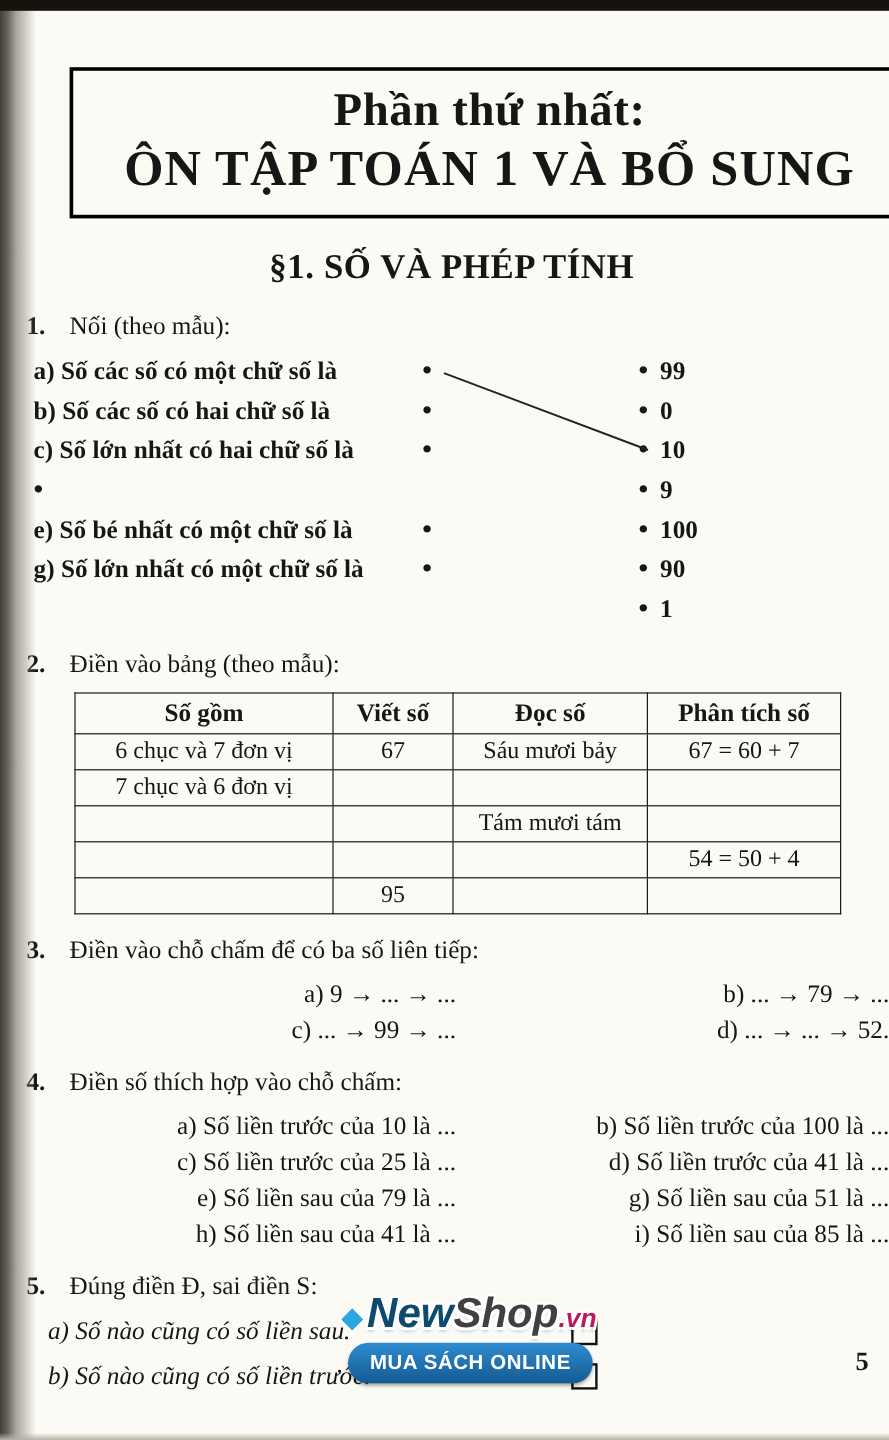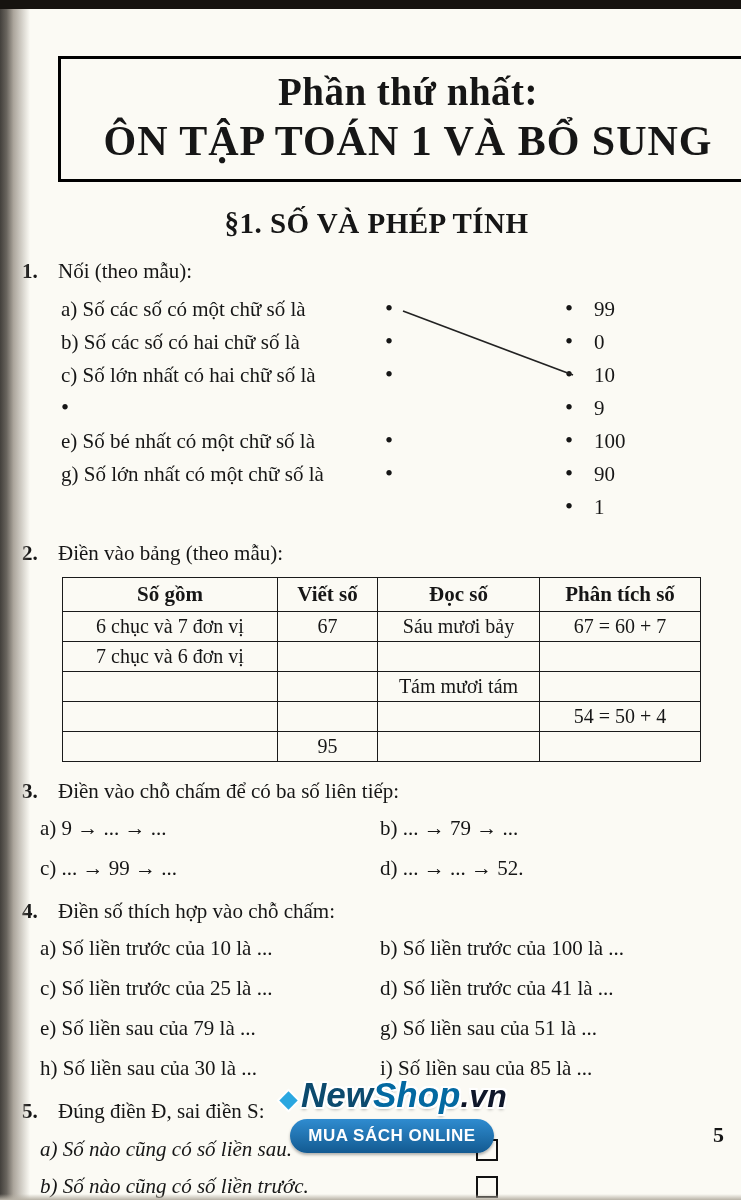--- a/index.html
+++ b/index.html
@@ -24,51 +24,51 @@
   .title-line1 { font-size:39px; font-weight:bold; letter-spacing:.5px; }
   .title-line2 { font-size:42px; font-weight:bold; letter-spacing:1px; margin-top:3px; }
 
   .section-heading { text-align:center; font-size:29px; font-weight:bold; margin-top:25px; letter-spacing:.5px;padding-left:12px; }
 
   
   .ex-head { display:flex; margin-left:22px; font-size:21px; line-height:27px; }
   .ex-num { font-weight:bold; width:36px; flex:none; }
 
   
-  .match-wrap { position:relative; margin:8px 0 0 61px; display:flex; }
+  .match-wrap { position:relative; margin:8px 0 0 28px; display:flex;font-weight:bold; }
   .match-left .match-row { display:flex; justify-content:space-between; align-items:center;
     width:332px; height:33px; font-size:21px; white-space:nowrap; }
   .match-right { margin-left:172px; }
-  .match-right .target-row { display:flex; align-items:center; height:33px; font-size:21px;gap:11px; }
+  .match-right .target-row { display:flex; align-items:center; height:33px; font-size:21px; }
   .match-right .bullet { margin-right:10px; }
   .bullet::before { content:"•"; font-size:23px; line-height:1; }
   .connector { position:absolute; left:0; top:0; width:600px; height:235px; pointer-events:none; }
 
   
   .fill-table { border-collapse:collapse; margin:10px 0 0 62px; width:638px; table-layout:fixed; }
   .fill-table th, .fill-table td { border:1.6px solid #1a1a1a; font-size:20px;
     padding:1px 1px; height:30px; text-align:center; overflow:hidden; white-space:nowrap; }
   .fill-table th { font-weight:bold; font-size:21px; height:34px; }
   .col1{width:215px;} .col2{width:100px;} .col3{width:162px;} .col4{width:161px;}
 
   
   .two-col { display:grid; grid-template-columns:340px auto; margin:10px 0 0 40px;
-    row-gap:13px; font-size:21px; line-height:27px; }
+    row-gap:3px; font-size:21px; line-height:27px;text-align:right; }
 
   
   .tf-row { display:flex; justify-content:space-between; align-items:center;
     width:458px; margin:12px 0 0 40px; font-size:21px;font-style:italic; }
   .checkbox { width:22px; height:22px; border:2px solid #111; flex:none; background:transparent; }
 
   
   .watermark { position:absolute; left:282px; top:1076px; width:220px; text-align:center; z-index:6; }
   .wm-logo { font-family:"Liberation Sans","DejaVu Sans",sans-serif; font-style:italic;
     font-weight:bold; font-size:35px; white-space:nowrap; line-height:1.1;
     text-shadow:-2px -2px 0 #fff, 2px -2px 0 #fff, -2px 2px 0 #fff, 2px 2px 0 #fff, 0 3px 3px rgba(0,0,0,.25); }
-  .wm-new { color:#0c4a6e; } .wm-shop { color:#0369a1; } .wm-vn { color:#0f172a; font-size:32px; }
+  .wm-new { color:#0c4a6e; } .wm-shop { color:#404040; } .wm-vn { color:#be185d; font-size:22px; }
   .wm-icon { display:inline-block; width:13px; height:13px; background:#2aa7e0;
     transform:rotate(45deg); margin-right:6px; box-shadow:0 0 0 2px #fff; }
   .wm-banner { display:inline-block; margin-top:4px; background:linear-gradient(#2f8cd0,#135a91);
     color:#fff; font-family:"Liberation Sans","DejaVu Sans",sans-serif; font-weight:bold;
     font-size:17px; padding:7px 18px; border-radius:17px; letter-spacing:.5px; white-space:nowrap;
     box-shadow:0 2px 3px rgba(0,0,0,.3); }
 
   .page-num { position:absolute; right:17px; top:1122px; font-size:22px; font-weight:bold; z-index:7; } .mt16 { margin-top:16px; } .mt18 { margin-top:18px; }
 </style>
 </head>
@@ -222,21 +222,21 @@
     <span class="ex-num">4.</span>
     <span class="ex-prompt">Điền số thích hợp vào chỗ chấm:</span>
   </div>
   <div class="two-col">
     <div>a) Số liền trước của 10 là ...</div>
     <div>b) Số liền trước của 100 là ...</div>
     <div>c) Số liền trước của 25 là ...</div>
     <div>d) Số liền trước của 41 là ...</div>
     <div>e) Số liền sau của 79 là ...</div>
     <div>g) Số liền sau của 51 là ...</div>
-    <div>h) Số liền sau của 30 là ...</div>
+    <div>h) Số liền sau của 41 là ...</div>
     <div>i) Số liền sau của 85 là ...</div>
   </div>
 
   <div class="ex-head mt16">
     <span class="ex-num">5.</span>
     <span class="ex-prompt">Đúng điền Đ, sai điền S:</span>
   </div>
   <div class="tf-row">
     <span>a) Số nào cũng có số liền sau.</span>
     <span class="checkbox"></span>

